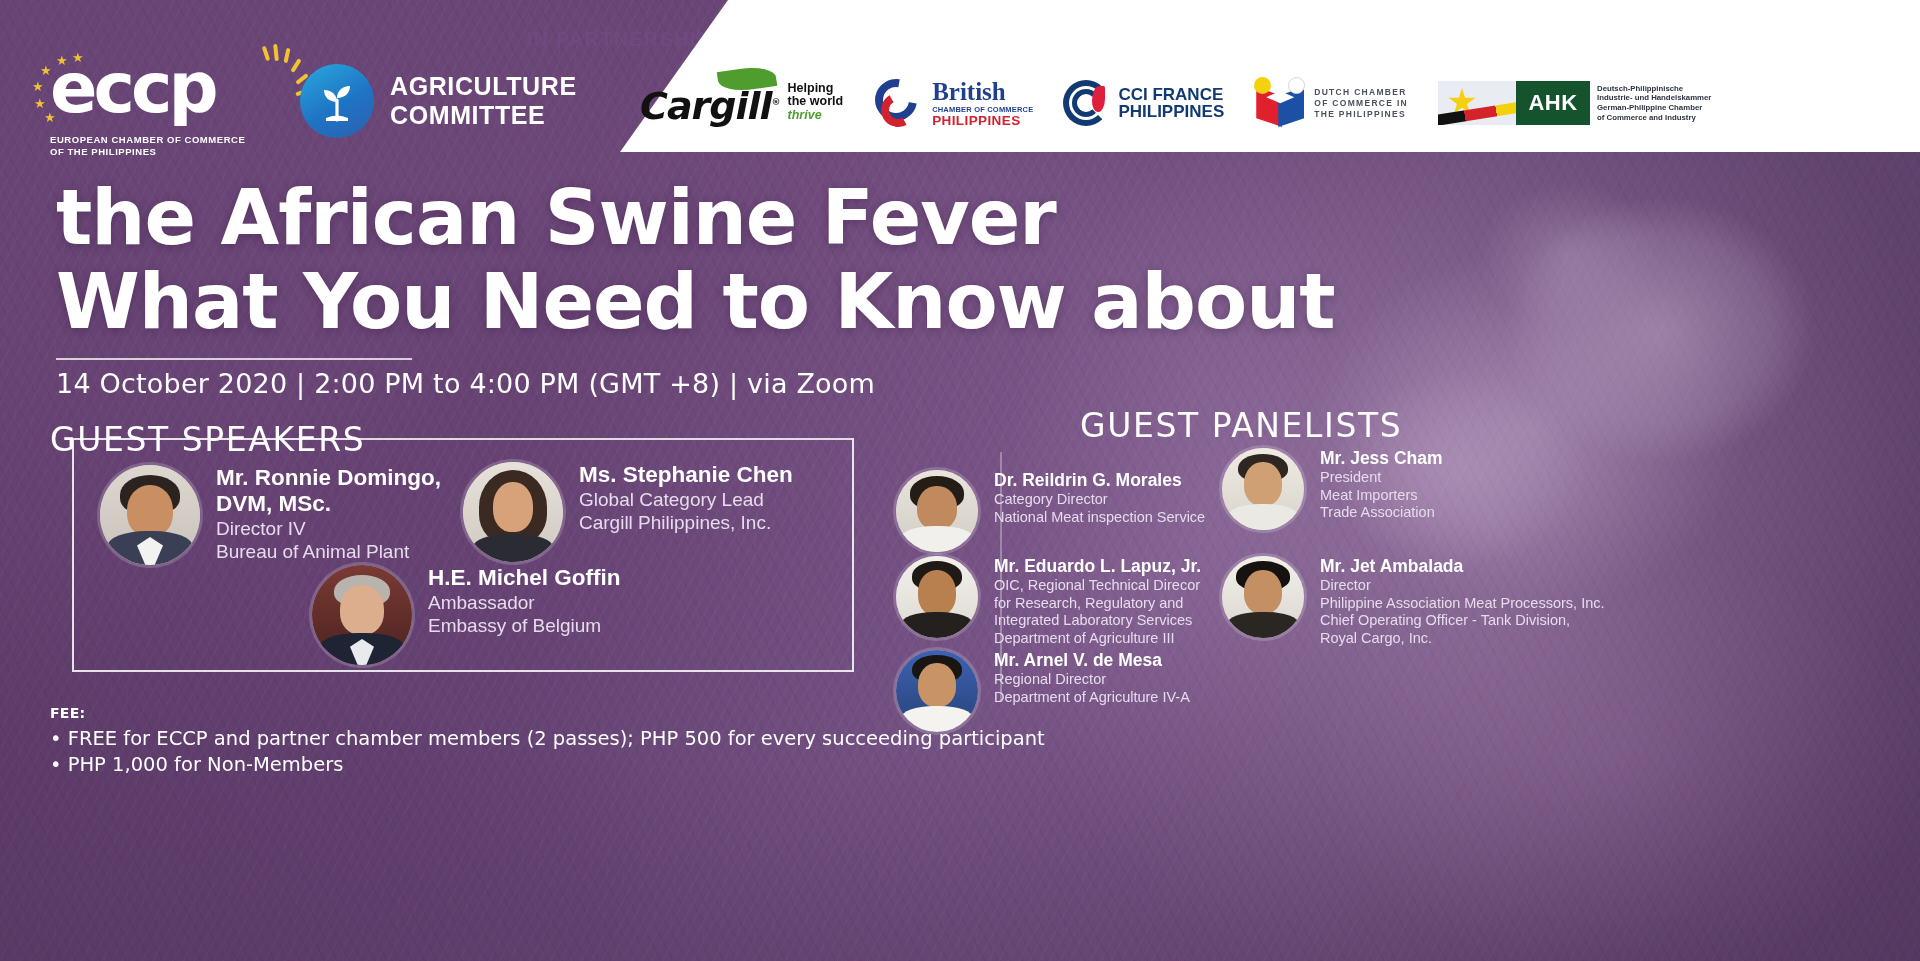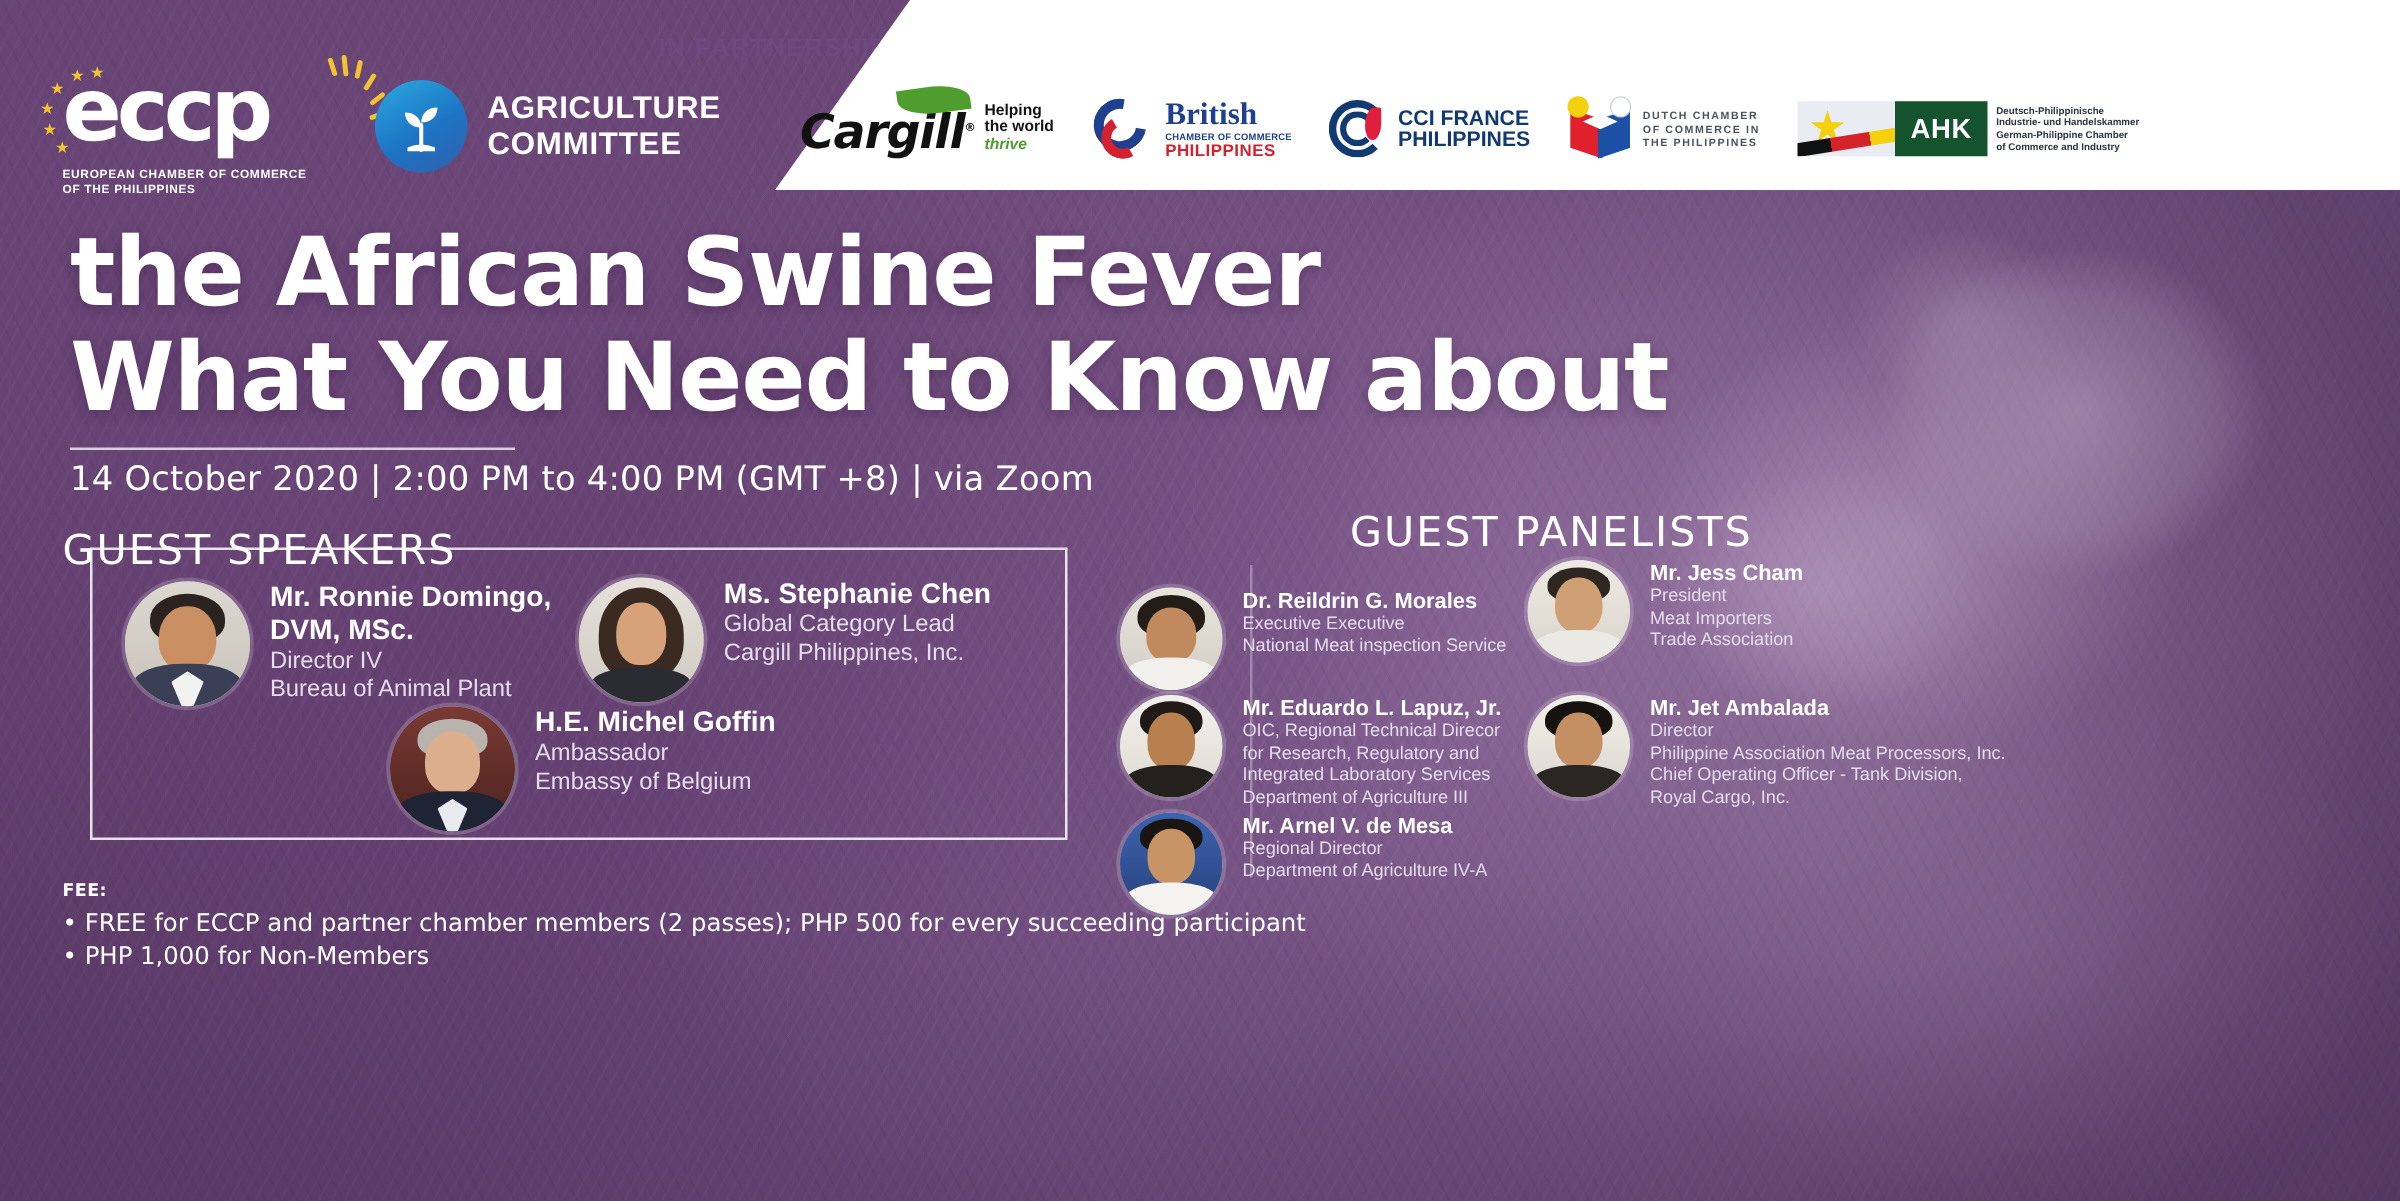--- a/index.html
+++ b/index.html
@@ -409,21 +409,21 @@
   <div class="avatar">
     <div class="face">
       <div class="av-bg" style="background:linear-gradient(180deg,#e9e5dc,#d2cdc4)"></div>
       <div class="av-hair" style="left:14px;top:6px;width:54px;height:34px;background:#241c17"></div>
       <div class="av-head" style="left:21px;top:16px;width:40px;height:44px;background:#c08a5e"></div>
       <div class="av-body" style="width:72px;height:26px;background:#f1f0ec"></div>
     </div>
   </div>
   <div class="p-info">
     <div class="p-name">Dr. Reildrin G. Morales</div>
-    <div class="p-role">Executive Executive</div>
+    <div class="p-role">Category Director</div>
     <div class="p-role">National Meat inspection Service</div>
   </div>
 </div>
 
 <div class="person pan" style="left:1222px; top:448px;">
   <div class="avatar">
     <div class="face">
       <div class="av-bg" style="background:linear-gradient(180deg,#efebe3,#d8d3ca)"></div>
       <div class="av-hair" style="left:16px;top:6px;width:50px;height:28px;background:#2e2620"></div>
       <div class="av-head" style="left:22px;top:14px;width:38px;height:44px;background:#cfa074"></div>

